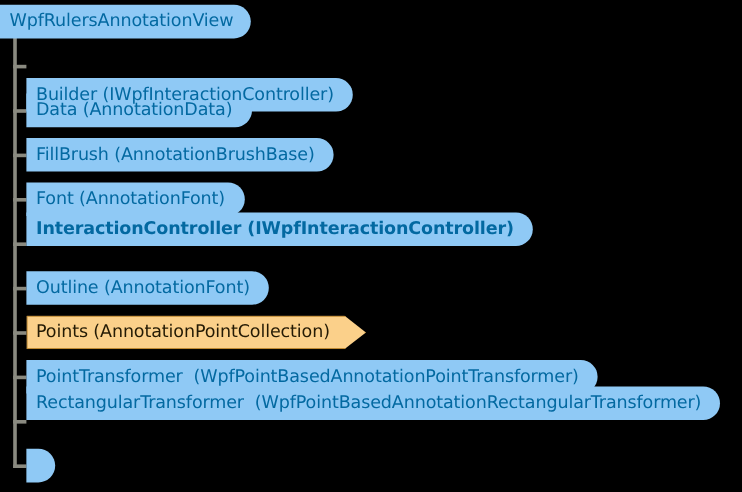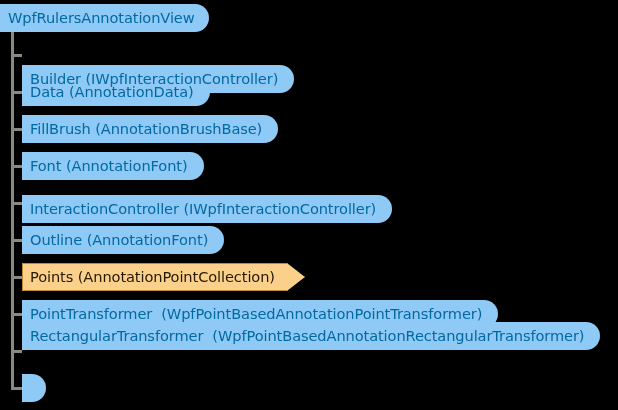--- a/index.html
+++ b/index.html
@@ -115,21 +115,21 @@
         <span class="label">Data (AnnotationData)</span>
       </div>
       <div class="node child" style="top: 115px;">
         <div class="bg"></div>
         <span class="label">FillBrush (AnnotationBrushBase)</span>
       </div>
       <div class="node child" style="top: 152px;">
         <div class="bg"></div>
         <span class="label">Font (AnnotationFont)</span>
       </div>
-      <div class="node child" style="top: 195px;">
+      <div class="node child" style="top: 177px; font-weight: bold;">
         <div class="bg"></div>
         <span class="label">InteractionController (IWpfInteractionController)</span>
       </div>
       <div class="node child" style="top: 226px;">
         <div class="bg"></div>
         <span class="label">Outline (AnnotationFont)</span>
       </div>
       <div class="node child highlight" style="top: 263px; justify-content: center;">
         <div class="bg"></div>
         <span class="label">Points (AnnotationPointCollection)</span>

